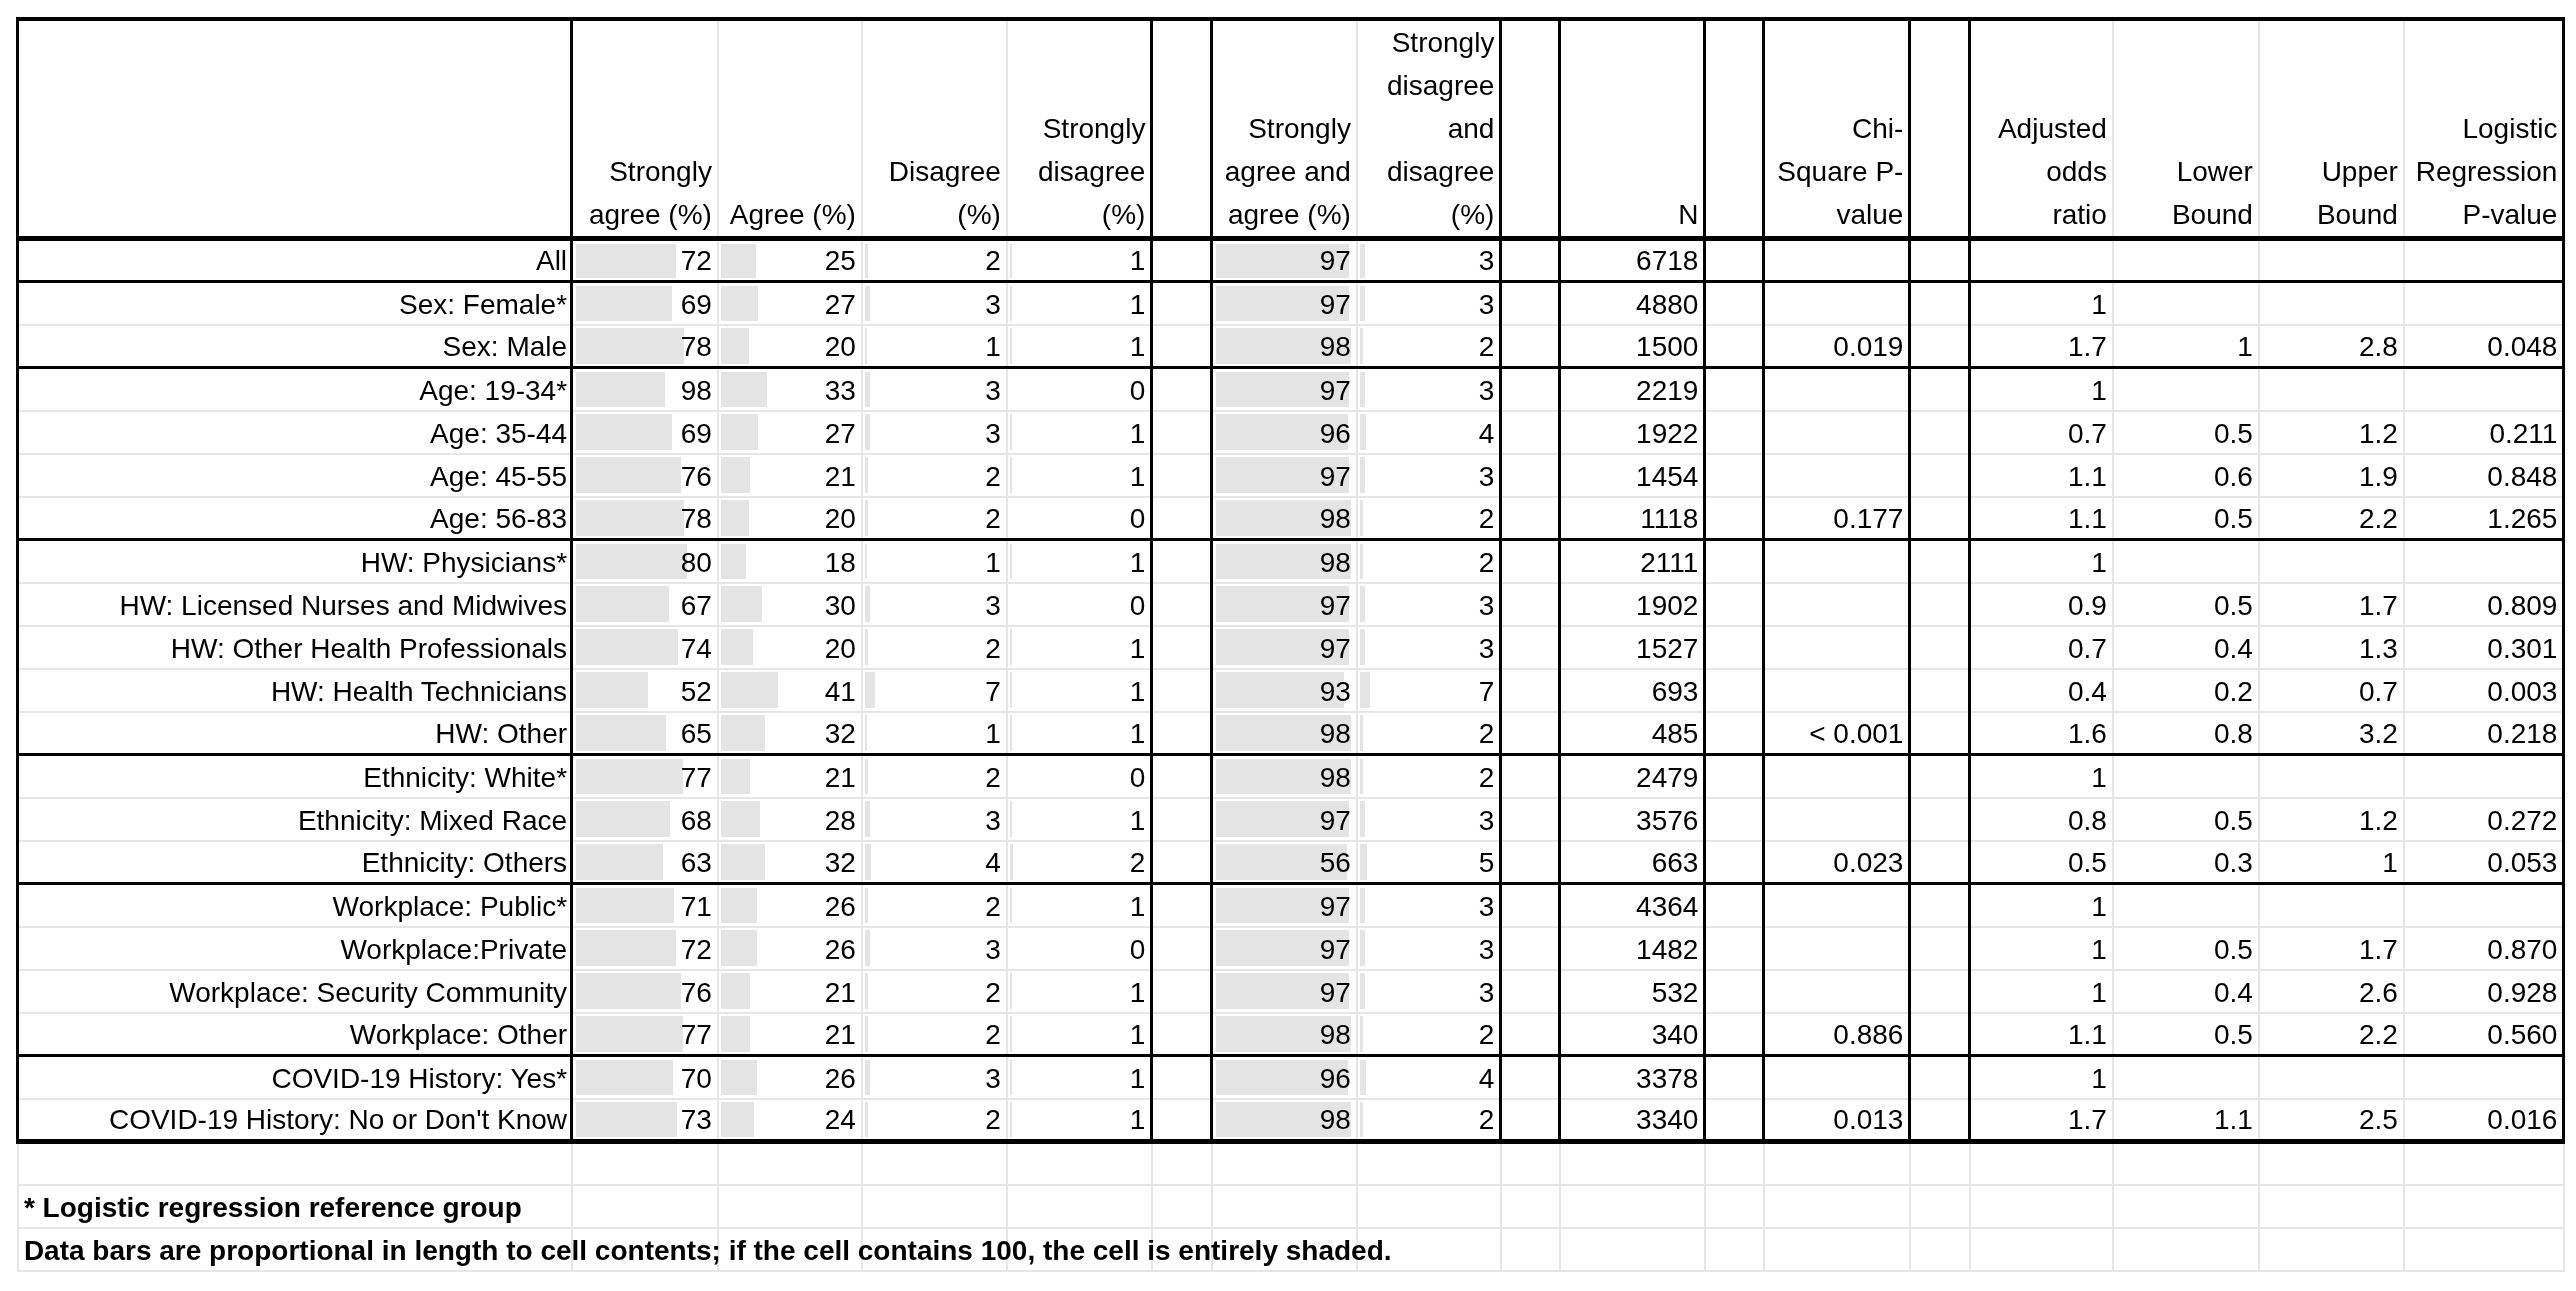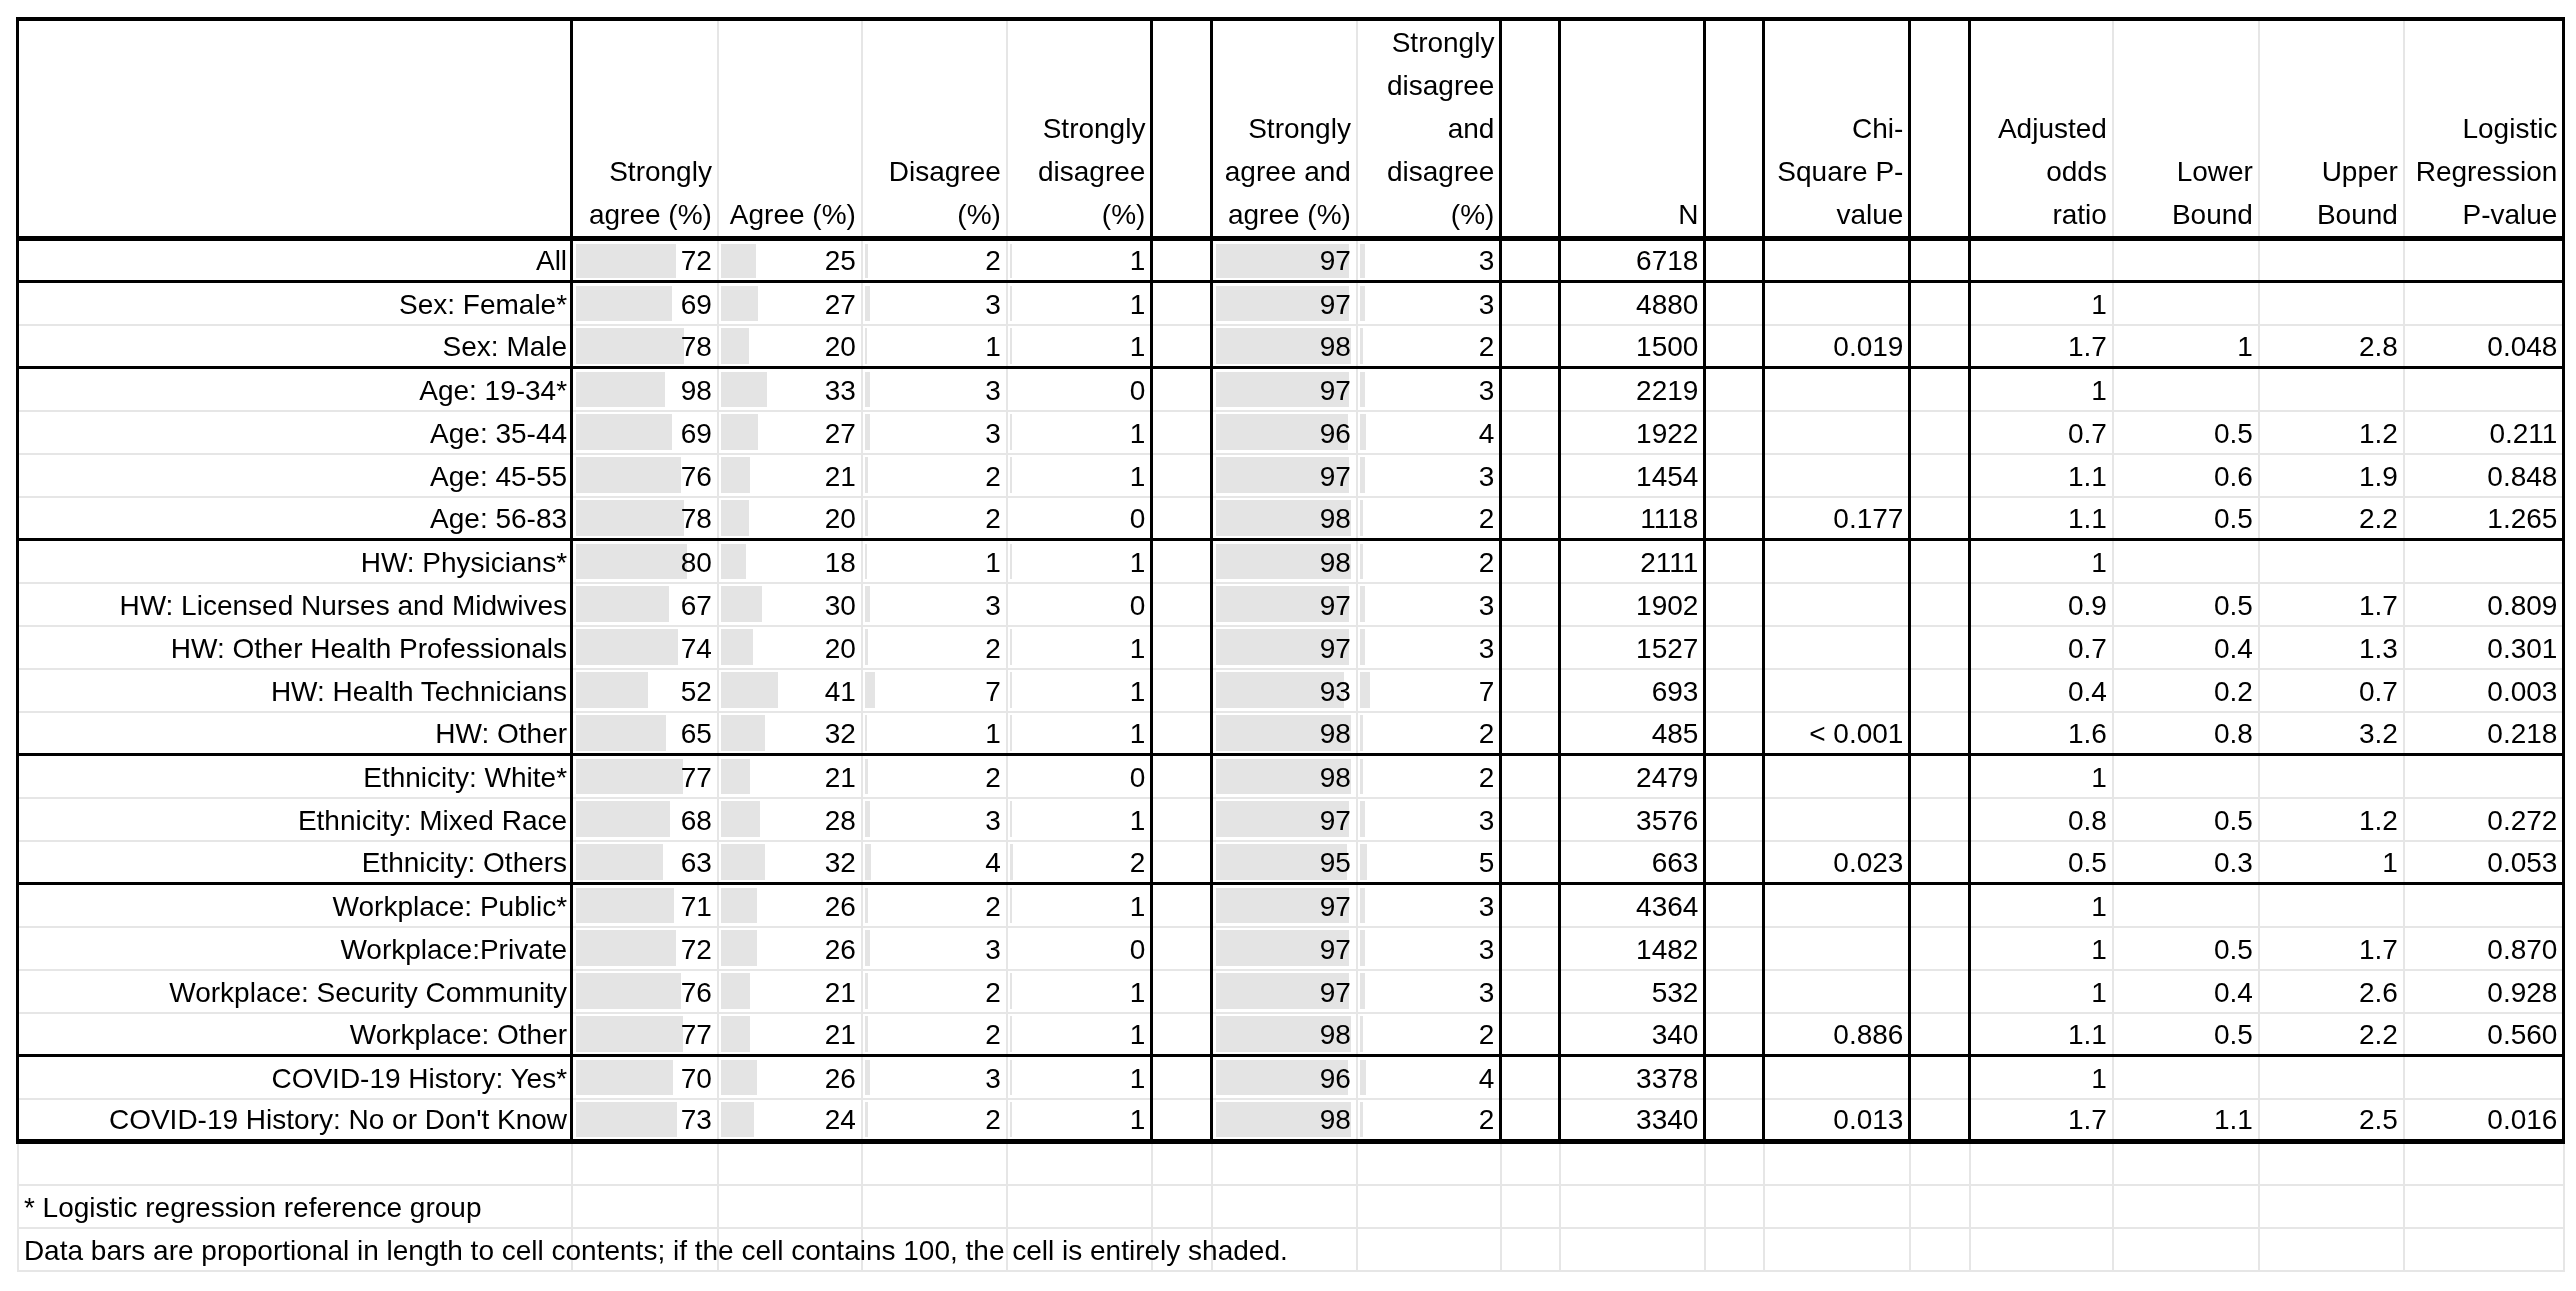--- a/index.html
+++ b/index.html
@@ -15,21 +15,21 @@
   tr.hdr td { height:217px; vertical-align:bottom; white-space:normal; }
   tr.hdr td .txt { line-height:43px; white-space:pre-line; }
   .bar { position:absolute; left:2.5px; top:2.5px; bottom:2.5px; background:#e4e4e4; z-index:1; }
   
   .bl { border-left:3.3px solid #000 !important; }
   .br { border-right:3.3px solid #000 !important; }
   tr.top td { border-top:4.1px solid #000; }
   tr.grp td { border-top:3.3px solid #000; }
   tr.last td { border-bottom:5px solid #000; }
   tr.hdr td { border-bottom:5px solid #000; }
-  tr.foot td { border-color:#e6e6e6; }
+  tr.foot td { border-color:#e6e6e6;font-weight:bold; }
   tr.foot td.note { text-align:left; overflow:visible; }
   tr.foot td.note .txt { position:absolute; left:5px; bottom:0; padding:0; z-index:3; }
 </style>
 </head>
 <body>
 
 <div id="sheet">
   <table id="tbl">
     <colgroup id="cols">
         <col style="width: 554px;">
@@ -852,21 +852,21 @@
             <div class="bar" style="width: calc(4% - 0.2px);"></div>
             <span class="txt">4</span>
           </td>
           <td class="br">
             <div class="bar" style="width: calc(2% - 0.1px);"></div>
             <span class="txt">2</span>
           </td>
           <td class="bl br"></td>
           <td class="bl">
             <div class="bar" style="width: calc(95% - 4.7px);"></div>
-            <span class="txt">95</span>
+            <span class="txt">56</span>
           </td>
           <td class="br">
             <div class="bar" style="width: calc(5% - 0.2px);"></div>
             <span class="txt">5</span>
           </td>
           <td class="bl br"></td>
           <td class="bl br">
             <span class="txt">663</span>
           </td>
           <td class="bl br"></td>

